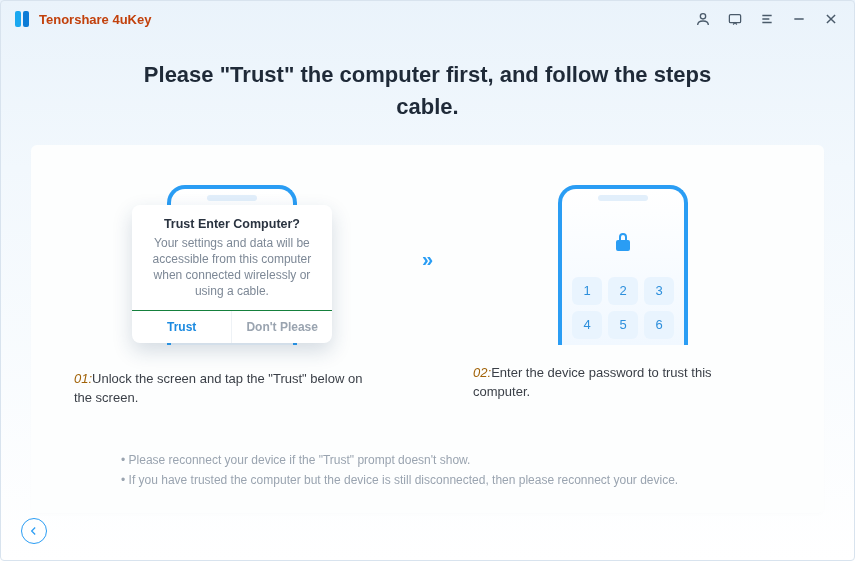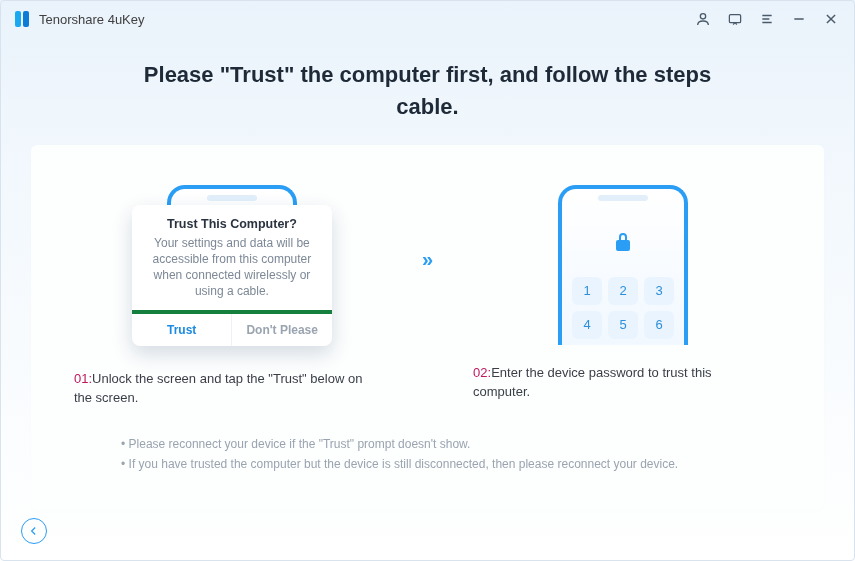--- a/index.html
+++ b/index.html
@@ -19,21 +19,21 @@
     display: flex;
     align-items: center;
     justify-content: space-between;
     padding: 0 14px 0 14px;
   }
   .title-left { display: flex; align-items: center; gap: 8px; }
   .logo { width: 16px; height: 16px; display: flex; gap: 2px; }
   .logo .half { width: 6px; height: 16px; border-radius: 2px; }
   .logo .a { background: #1aa8f0; }
   .logo .b { background: #0d7cd6; }
-  .app-title { font-size: 13px; font-weight: 400; color: #404040; }
+  .app-title { font-size: 13px; font-weight: 700; color: #c2410c; }
   .win-icons { display: flex; align-items: center; gap: 14px; color: #4a5a6a; }
   .win-icons .ic { width: 18px; height: 18px; display:flex; align-items:center; justify-content:center; cursor:pointer; }
   .win-icons svg { display:block; }
 
   
   .heading { text-align: center; padding: 22px 60px 8px; }
   .heading h1 { font-size: 22px; font-weight: 600; color: #1f2a38; line-height: 1.45; }
 
   
   .card {
@@ -79,47 +79,47 @@
     width: 200px;
     background: #ffffff;
     border-radius: 8px;
     box-shadow: 0 8px 20px rgba(30,60,100,0.18);
     z-index: 5;
     overflow:hidden;
   }
   .trust-dialog .td-body { padding: 12px 12px 10px; text-align:center; }
   .trust-dialog .td-title { font-weight:700; font-size:12.5px; color:#2a3340; margin-bottom:4px; }
   .trust-dialog .td-msg { font-size:12px; color:#7d8896; line-height:1.35; }
-  .trust-dialog .td-btns { display:flex; border-top:4px solid #15803d; }
+  .trust-dialog .td-btns { display:flex; border-top:1px solid #15803d; }
   .trust-dialog .td-btn { flex:1; text-align:center; padding:9px 0; font-size:12px; font-weight:600; cursor:pointer; }
   .trust-dialog .td-btn.trust { color:#1b8ae0; border-right:1px solid #eef2f6; }
   .trust-dialog .td-btn.dont { color:#9aa4b0; }
 
   
   .lock { position:absolute; top:42px; left:50%; transform:translateX(-50%); }
   .keypad {
     position:absolute; bottom:6px; left:50%; transform:translateX(-50%);
     display:grid; grid-template-columns: repeat(3, 30px); grid-template-rows: repeat(2, 28px);
     gap:6px;
   }
   .key {
     background:#e9f4fe; border-radius:6px;
     display:flex; align-items:center; justify-content:center;
     font-size:13px; color:#2d8fdc; font-weight:500;
   }
 
   .arrow { display:flex; align-items:center; height:170px; color:#2a9df4; font-size:20px; font-weight:bold; }
 
   .step-text { margin-top: 24px; padding: 0 10px 0 0px; font-size:13px; color:#3a3f47; line-height:1.5; }
-  .step-text .num { color:#be185d; font-weight:500; }
+  .step-text .num { color:#a16207; font-weight:500;font-style:italic; }
   .step1 .step-text { padding-left: 0; margin-left: -8px;}
   .step2 .step-text { padding-left: 0; margin-top: 18px; }
 
   
-  .bullets { margin-top: 26px; padding: 0 90px; font-size:12px; color:#9aa4b0; line-height:1.7; }
+  .bullets { margin-top: 42px; padding: 0 90px; font-size:12px; color:#9aa4b0; line-height:1.7; }
   .bullets .b::before { content:"• "; }
 
   
   .back {
     position:absolute; left:20px; bottom:16px;
     width:26px; height:26px; border:1.5px solid #2a9df4; border-radius:50%;
     display:flex; align-items:center; justify-content:center;
     color:#2a9df4; cursor:pointer;
   }
 </style>
@@ -175,21 +175,21 @@
 <div class="card">
   <div class="steps-row">
 
     <div class="step step1">
       <div class="illus">
         <div class="phone">
           <div class="notch"></div>
         </div>
         <div class="trust-dialog">
           <div class="td-body">
-            <div class="td-title">Trust This Computer?</div>
+            <div class="td-title">Trust Enter Computer?</div>
             <div class="td-msg">Your settings and data will be accessible from this computer when connected wirelessly or using a cable.</div>
           </div>
           <div class="td-btns">
             <div class="td-btn trust">Trust</div>
             <div class="td-btn dont">Don't Please</div>
           </div>
         </div>
       </div>
       <div class="step-text">
         <span class="num">01:</span><span>Unlock the screen and tap the "Trust" below on the screen.</span>

